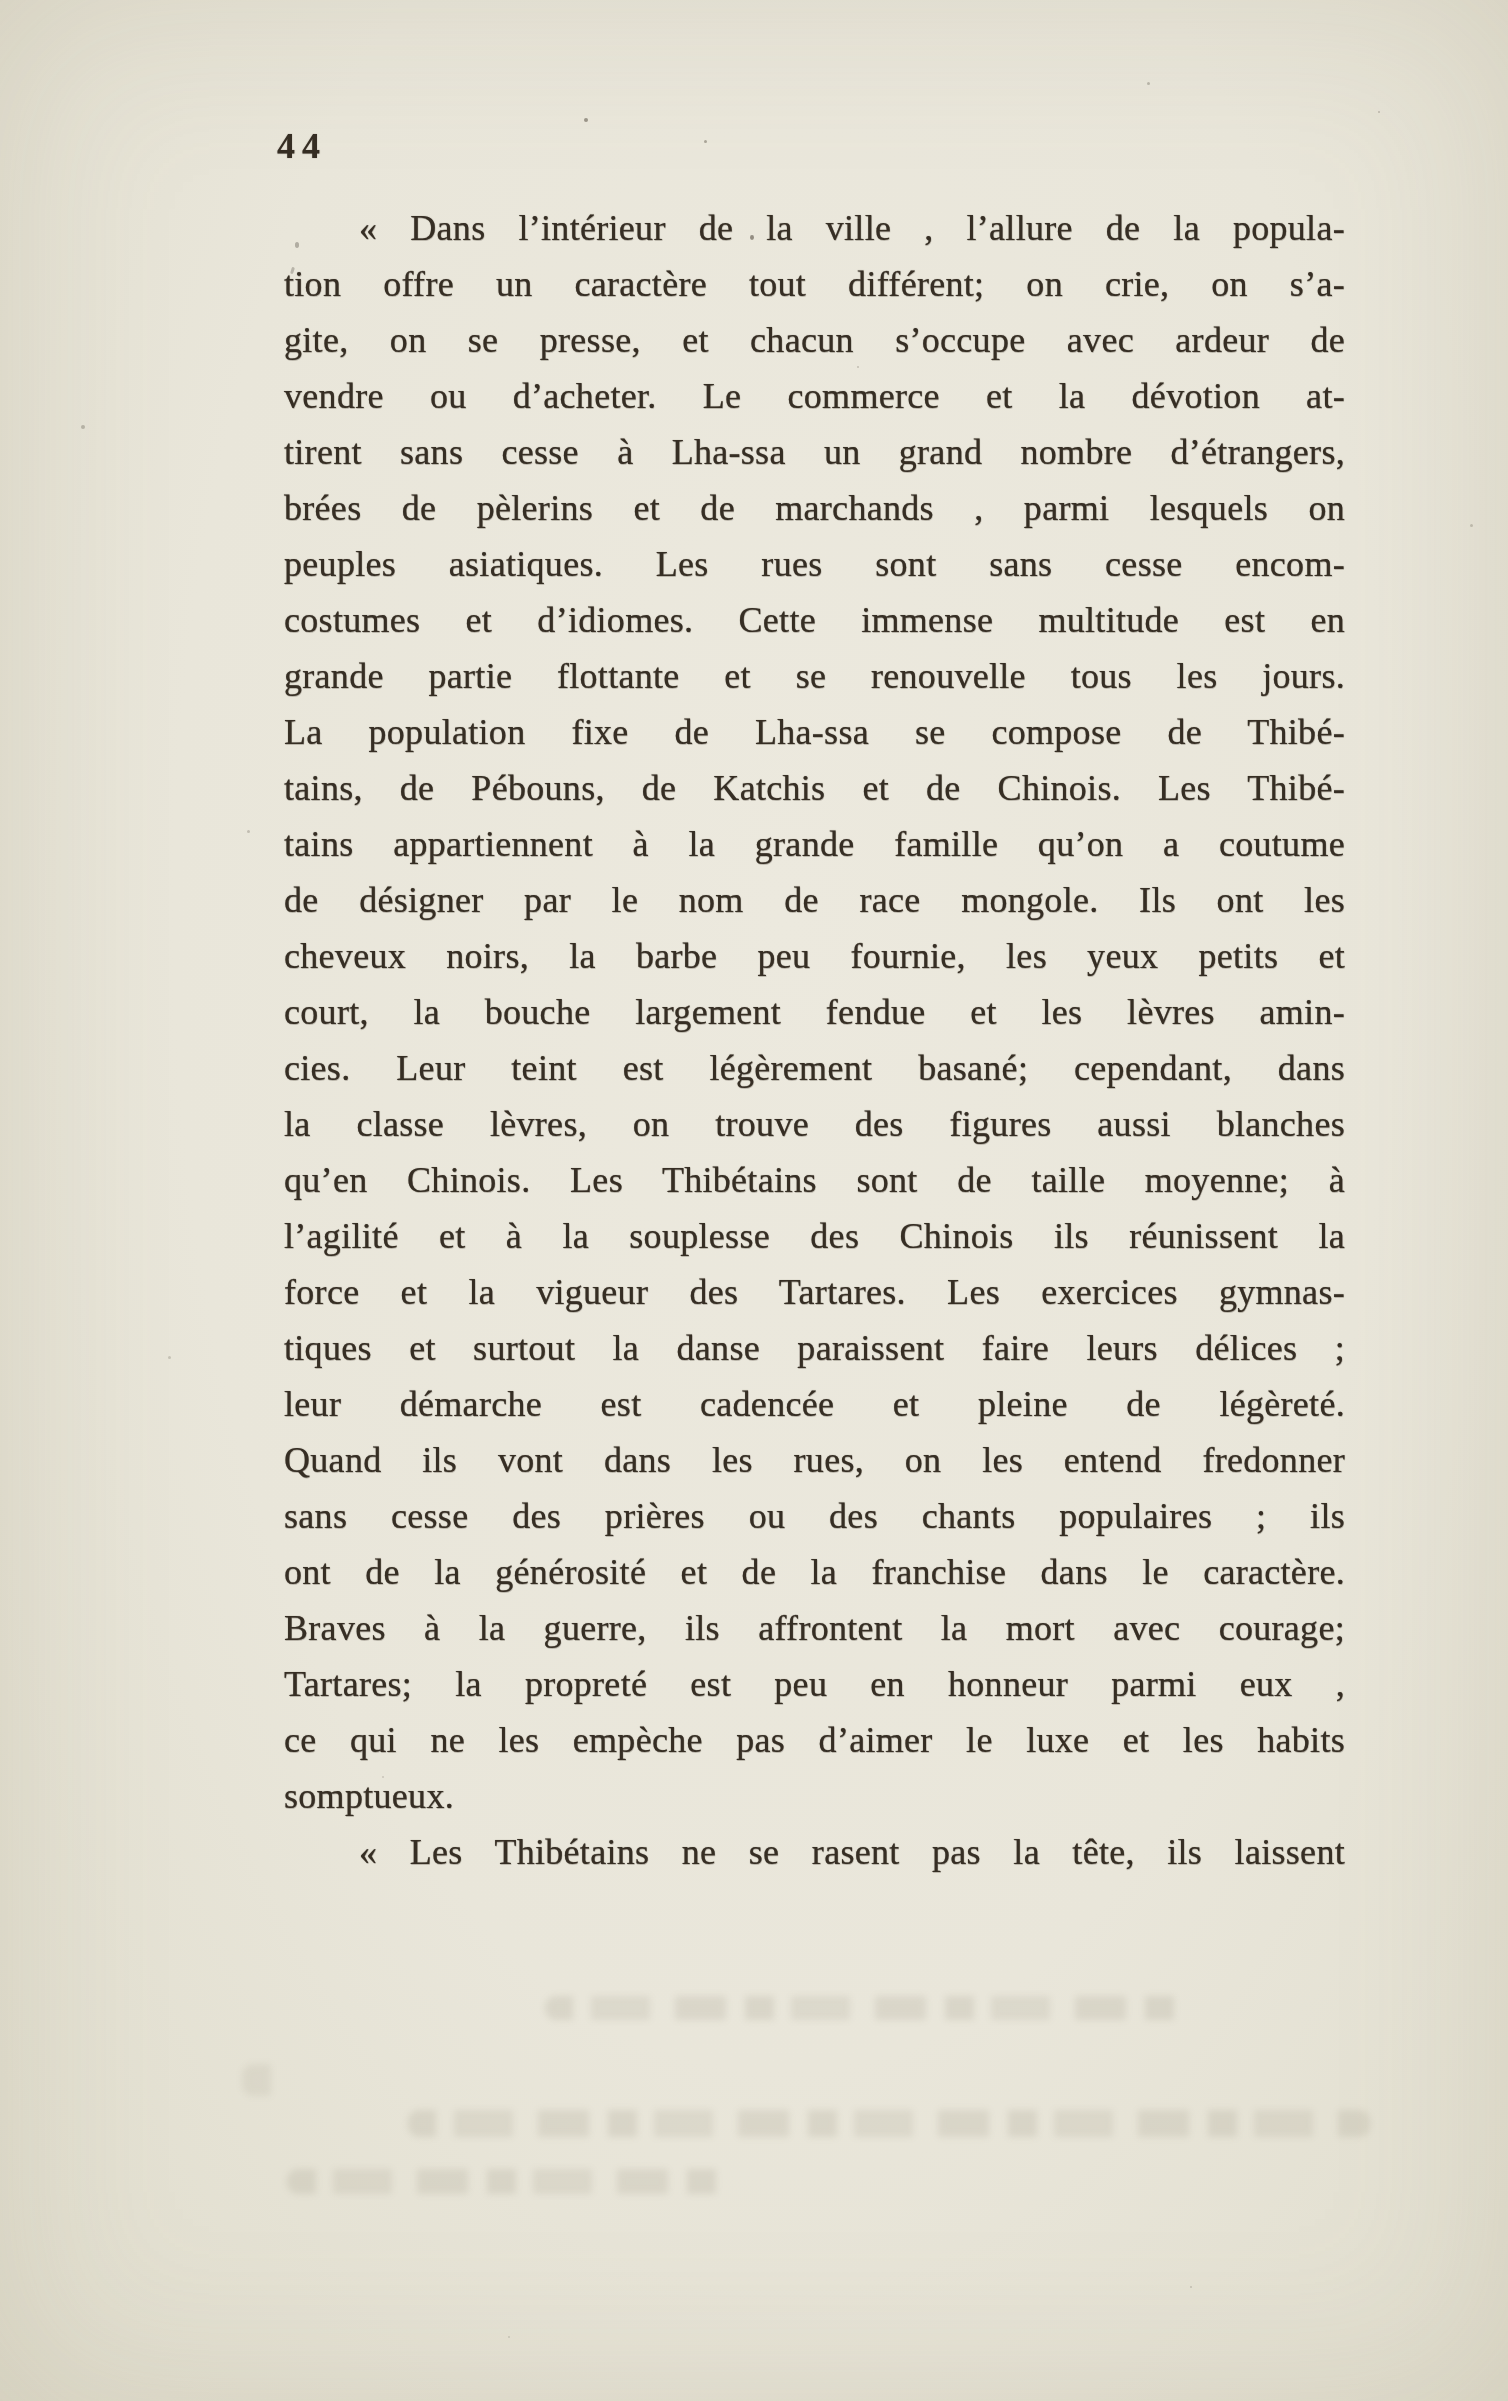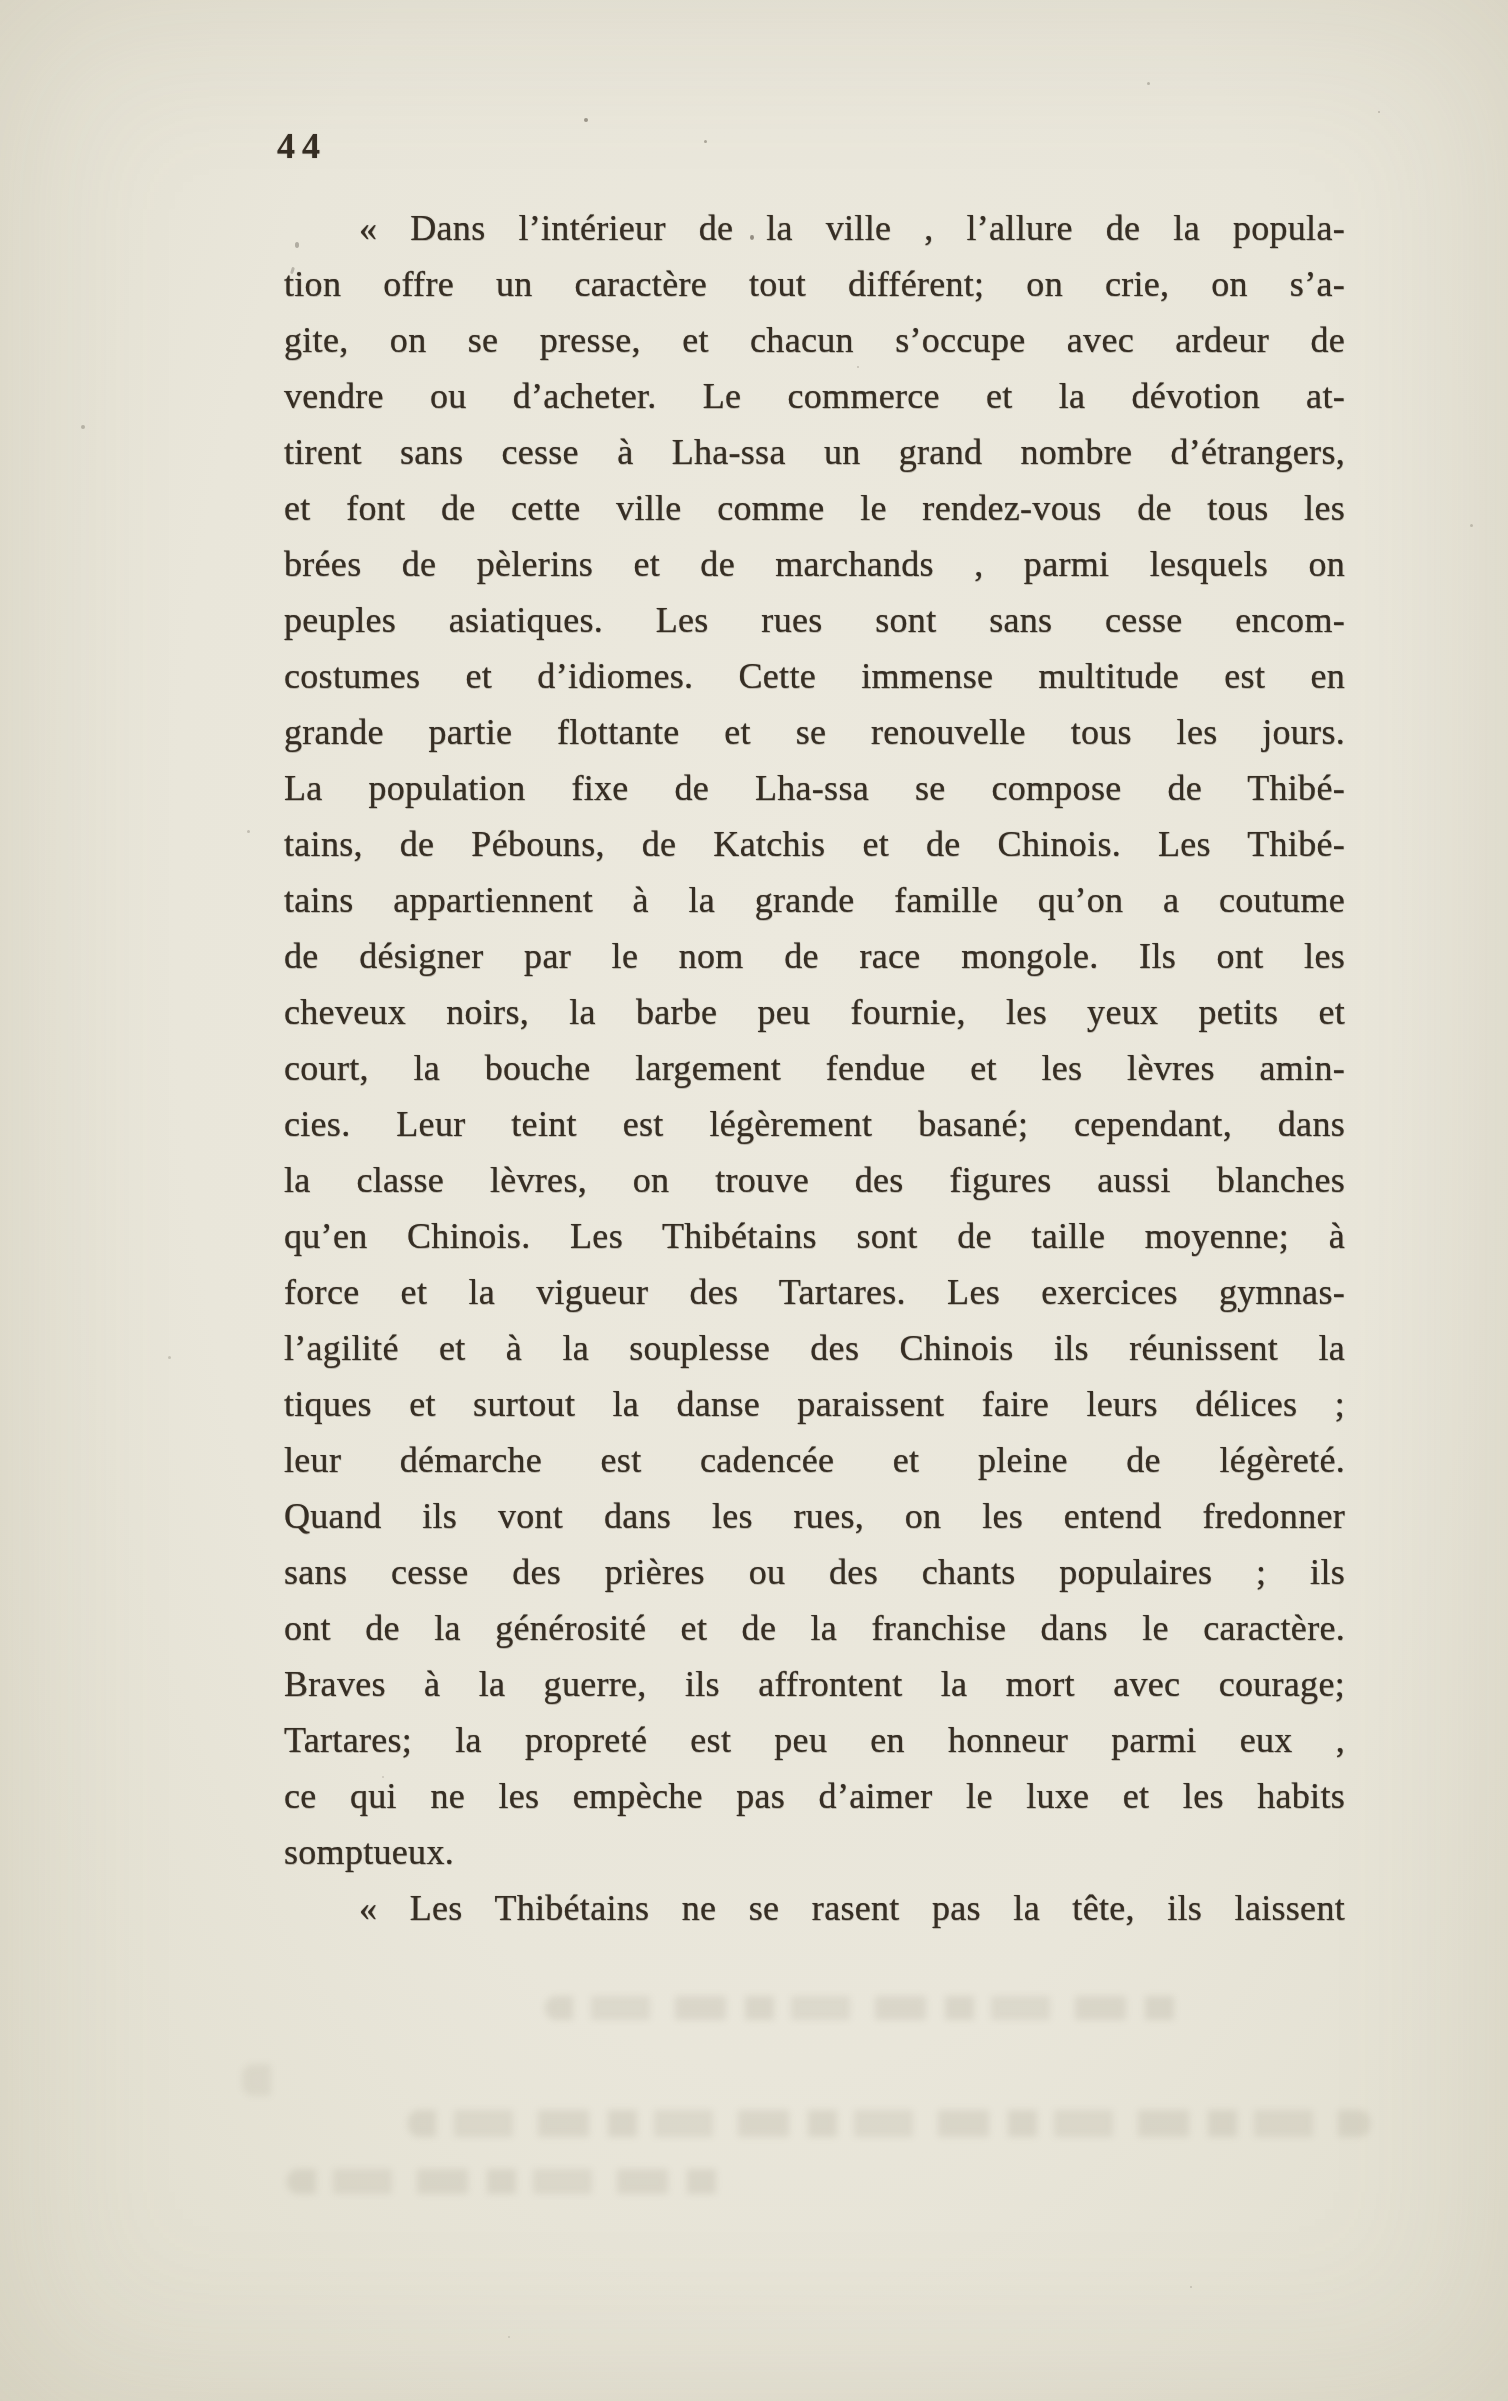--- a/index.html
+++ b/index.html
@@ -85,36 +85,35 @@
   <header class="folio">
     <span class="page-number">44</span>
   </header>
 
   <section class="text-block">
       <div class="line indent">« Dans l’intérieur de la ville , l’allure de  la popula-</div>
       <div class="line">tion offre un caractère  tout  différent; on crie, on s’a-</div>
       <div class="line">gite, on se presse, et chacun s’occupe avec ardeur de</div>
       <div class="line">vendre ou d’acheter. Le  commerce  et la dévotion at-</div>
       <div class="line">tirent sans cesse à Lha-ssa un grand  nombre d’étrangers,</div>
-      <div class="line">et font  de cette ville comme le rendez-vous de tous  les</div>
       <div class="line">brées de pèlerins et de marchands , parmi  lesquels on</div>
       <div class="line">peuples  asiatiques.  Les  rues  sont  sans  cesse  encom-</div>
       <div class="line">costumes et d’idiomes. Cette immense multitude est en</div>
       <div class="line">grande  partie  flottante et se  renouvelle  tous  les jours.</div>
       <div class="line">La  population  fixe  de  Lha-ssa  se  compose  de  Thibé-</div>
       <div class="line">tains, de Pébouns, de Katchis et de Chinois. Les Thibé-</div>
       <div class="line">tains appartiennent à la grande  famille  qu’on  a coutume</div>
       <div class="line">de  désigner  par le  nom  de  race  mongole.   Ils  ont  les</div>
       <div class="line">cheveux  noirs, la barbe peu fournie,  les yeux petits et</div>
       <div class="line">court, la bouche largement fendue et les  lèvres  amin-</div>
       <div class="line">cies. Leur teint est légèrement basané; cependant, dans</div>
       <div class="line">la classe lèvres,  on  trouve  des  figures  aussi  blanches</div>
       <div class="line">qu’en Chinois.  Les Thibétains  sont de taille  moyenne;  à</div>
+      <div class="line">l’agilité  et  à  la  souplesse  des Chinois  ils réunissent la</div>
       <div class="line">force et la vigueur des Tartares.  Les exercices gymnas-</div>
-      <div class="line">l’agilité  et  à  la  souplesse  des Chinois  ils réunissent la</div>
       <div class="line">tiques et  surtout  la danse  paraissent faire leurs délices ;</div>
       <div class="line">leur  démarche  est  cadencée  et  pleine  de   légèreté.</div>
       <div class="line">Quand ils vont  dans les  rues,  on  les  entend  fredonner</div>
       <div class="line">sans  cesse  des  prières ou  des  chants  populaires ;  ils</div>
       <div class="line">ont de la générosité et  de  la  franchise  dans le  caractère.</div>
       <div class="line">Braves à  la  guerre,  ils affrontent  la  mort avec  courage;</div>
       <div class="line">Tartares;  la propreté  est peu  en  honneur  parmi  eux ,</div>
       <div class="line">ce qui ne les empèche  pas d’aimer  le luxe  et  les  habits</div>
       <div class="line no-just">somptueux.</div>
       <div class="line indent">« Les Thibétains ne se rasent pas la tête,  ils laissent</div>

